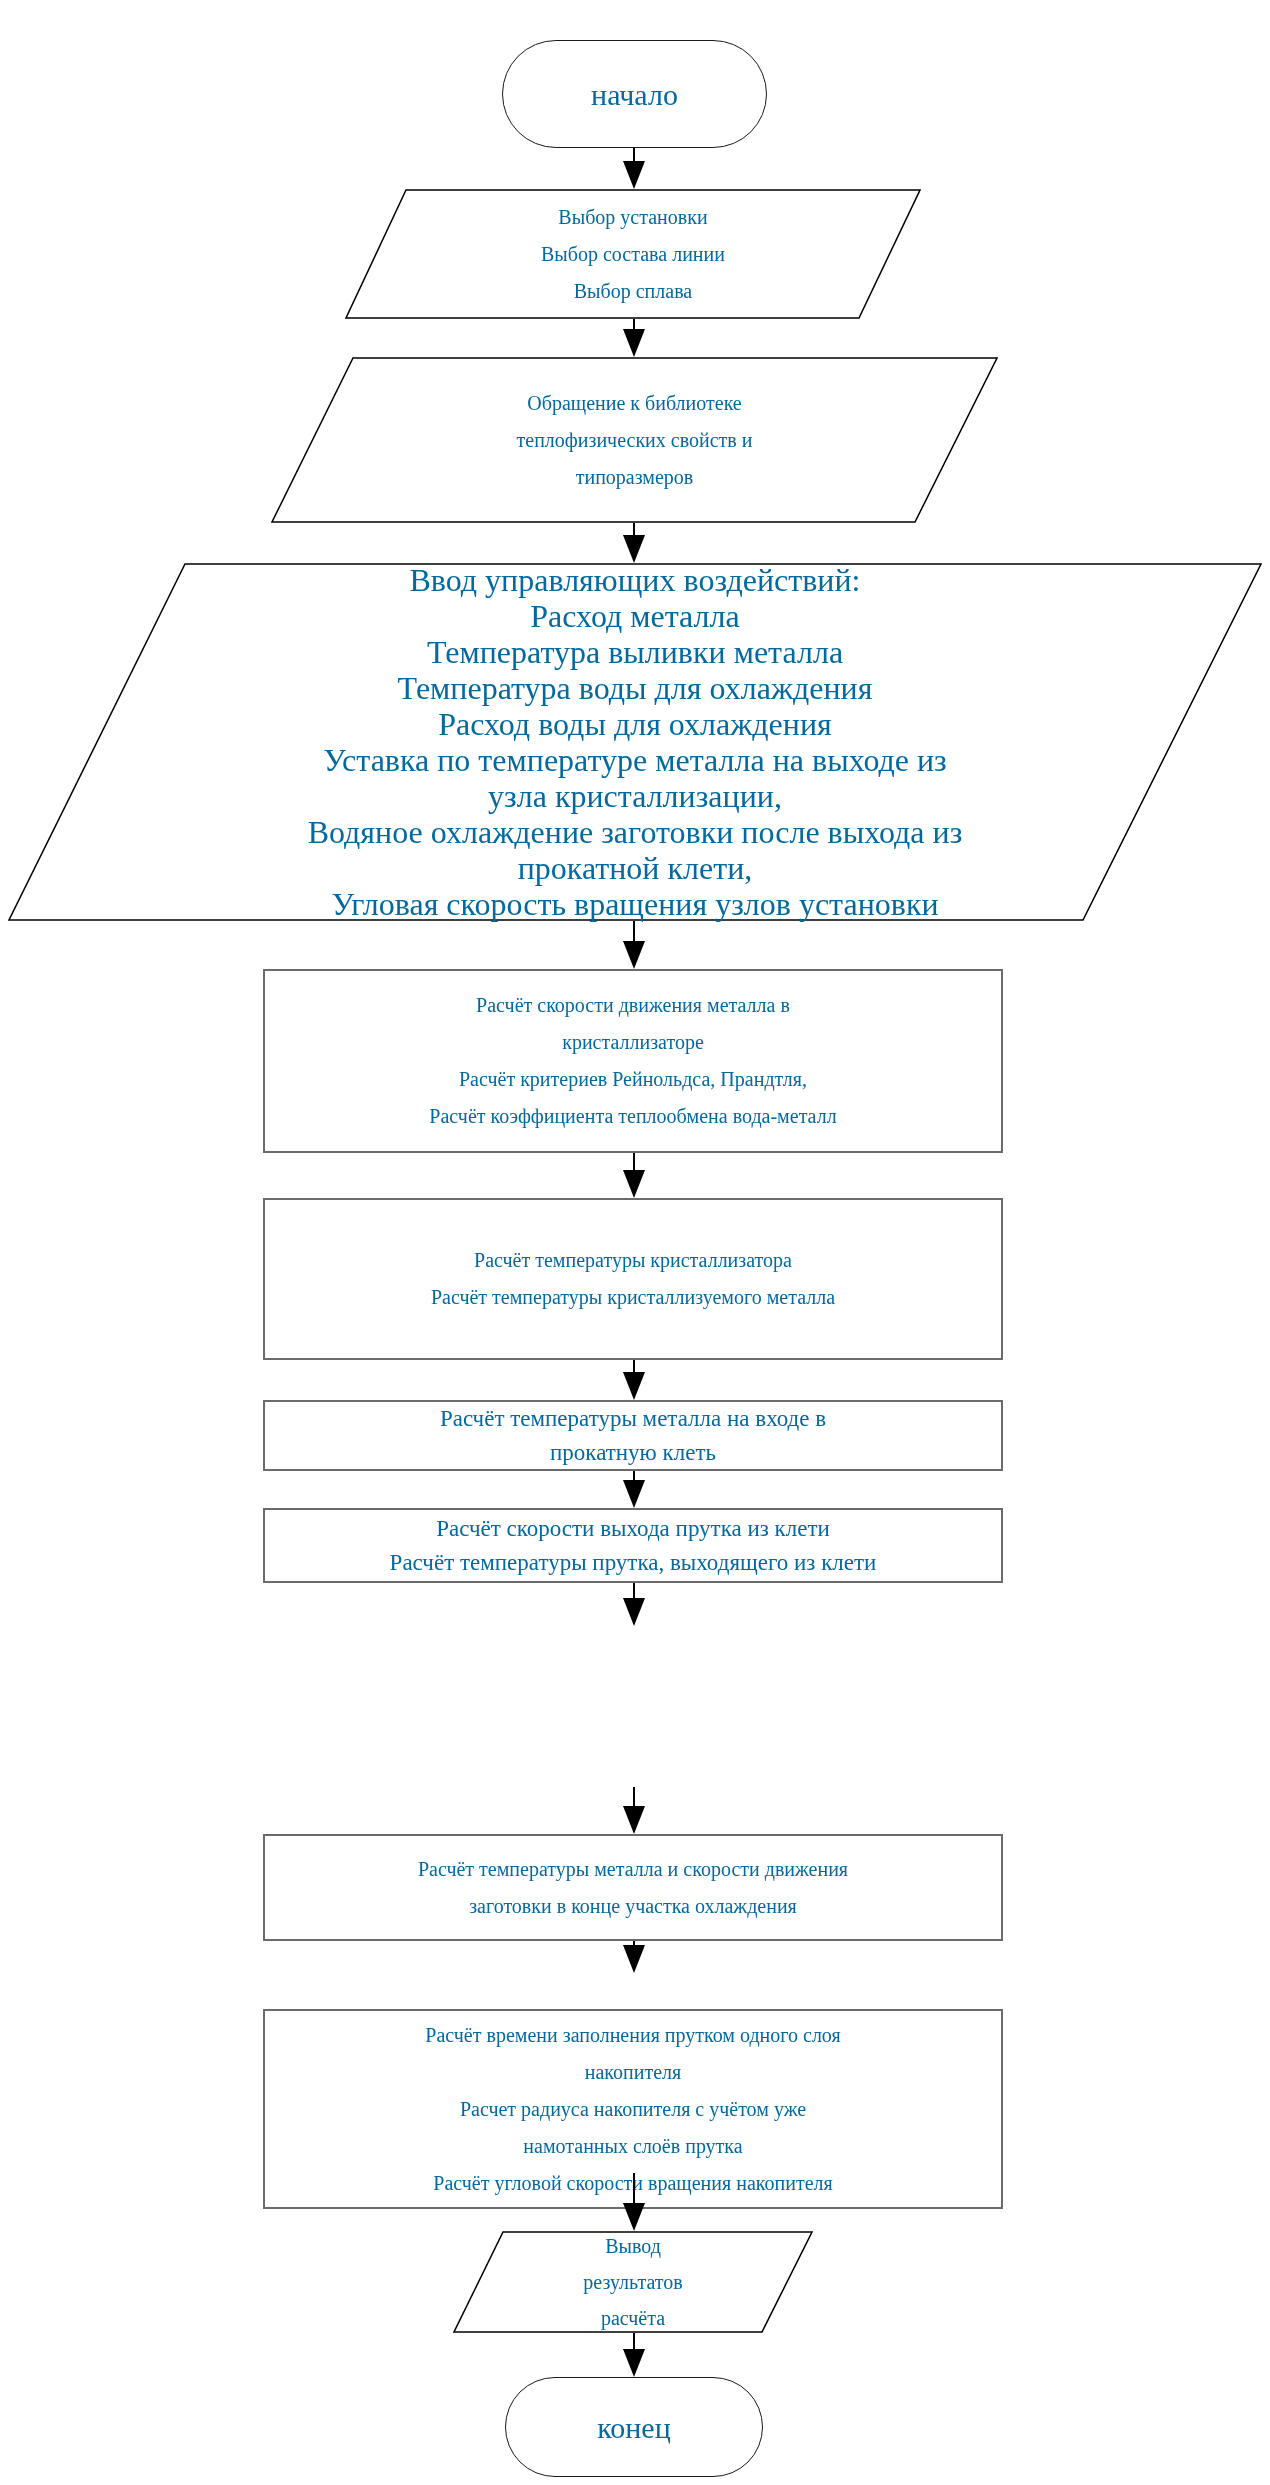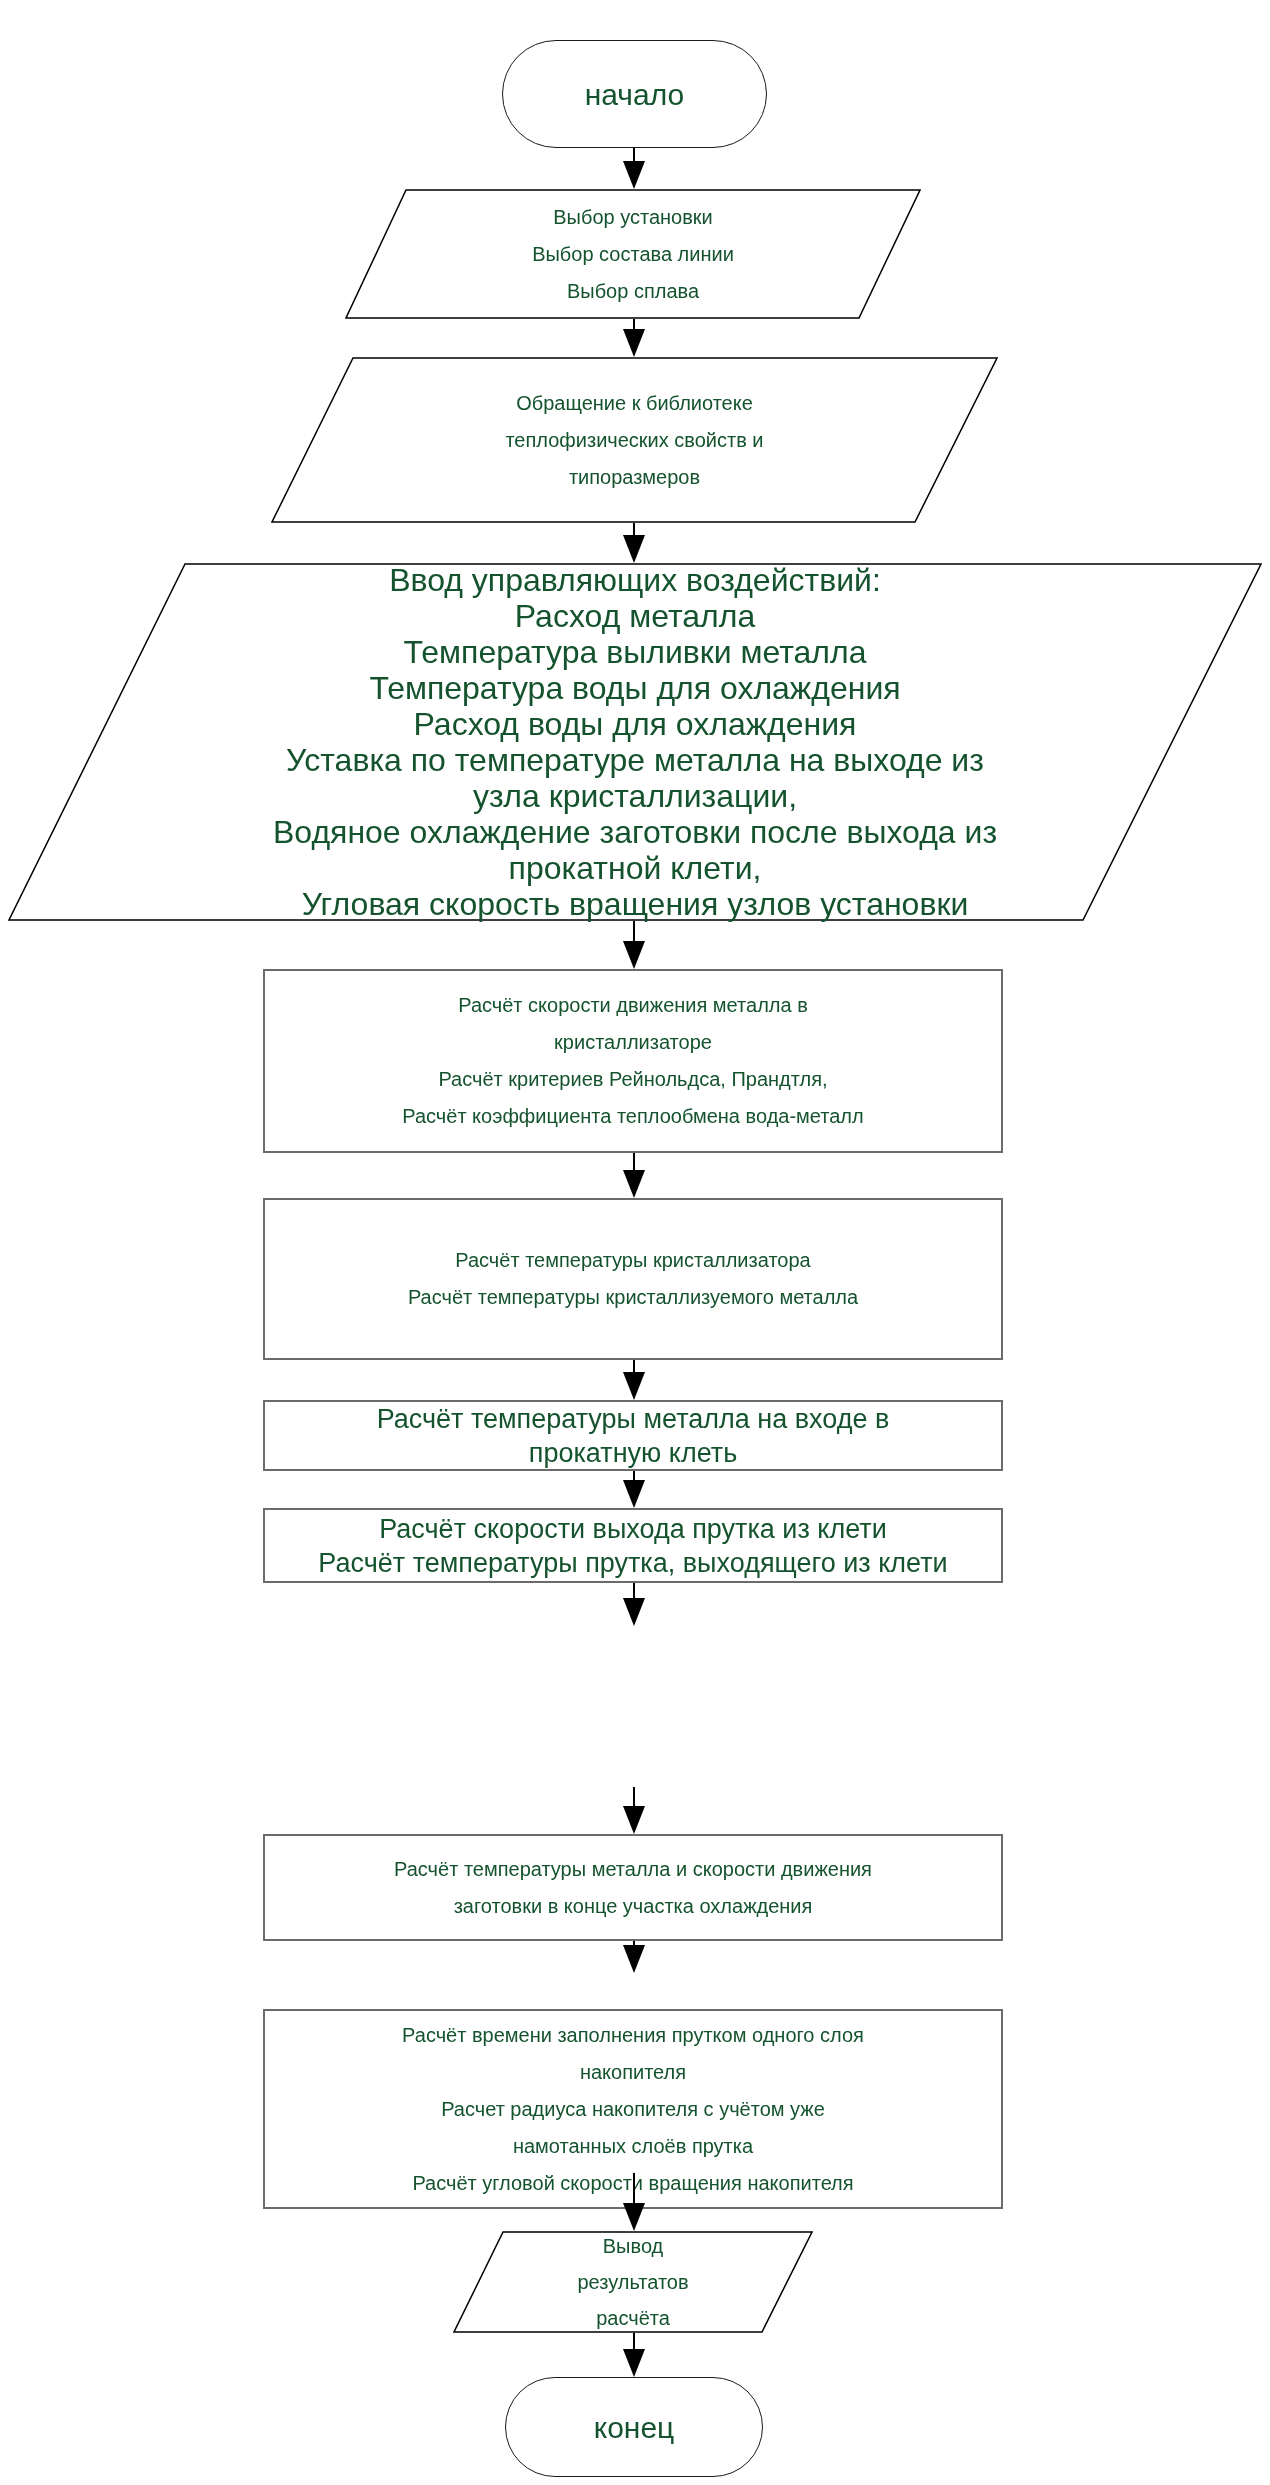--- a/index.html
+++ b/index.html
@@ -1,22 +1,22 @@
 <!DOCTYPE html>
 <html><head>
 <meta charset="utf-8">
 <style>
   html,body{margin:0;padding:0;background:#ffffff;}
   .stage{
     position:relative;
     width:1270px;
     height:2485px;
     background:#ffffff;
-    font-family:Liberation Sans, sans-serif;
-    color:#14532d;
+    font-family:Liberation Serif, serif;
+    color:#0369a1;
     overflow:hidden;
   }
   .node{position:absolute;}
   .node svg{position:absolute;left:0;top:0;width:100%;height:100%;display:block;}
   .node-text{
     position:absolute;left:0;top:0;right:0;bottom:0;
     display:flex;flex-direction:column;justify-content:center;align-items:center;
     text-align:center;font-size:20px;line-height:37px;white-space:nowrap;
   }
   .terminator{
@@ -25,21 +25,21 @@
     background:#fff;
     box-sizing:border-box;
   }
   .terminator .node-text{font-size:30px;}
   .process{
     border:2px solid #6b6b6b;
     background:#fff;
     box-sizing:border-box;
   }
   .io-big .node-text{font-size:32px;line-height:36px;}
-  .tight .node-text{line-height:34px;font-size:27px;}
+  .tight .node-text{line-height:34px;font-size:23px;}
   .out-io .node-text{line-height:36px;}
   .arrow{
     position:absolute;width:22px;
     display:flex;flex-direction:column;align-items:center;
   }
   .arrow .shaft{width:2px;background:#000;flex:1 1 auto;}
   .arrow .head{
     width:0;height:0;flex:0 0 auto;
     border-left:11px solid transparent;
     border-right:11px solid transparent;

